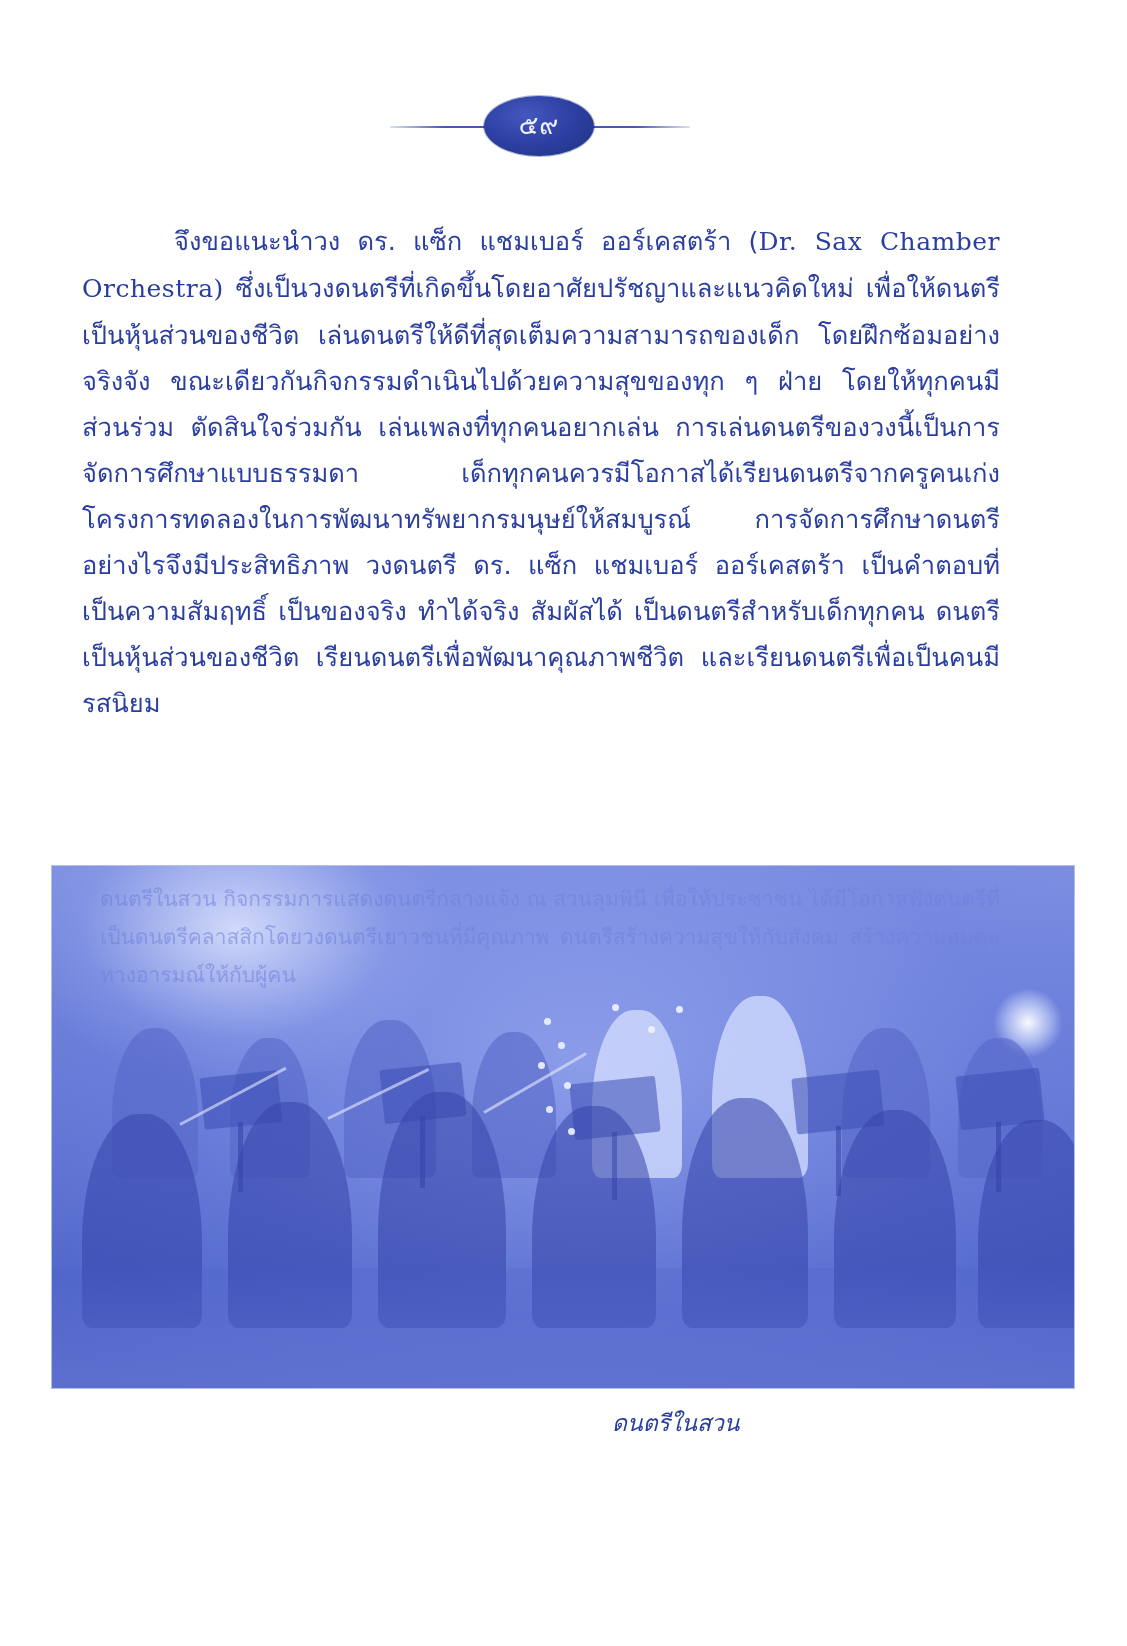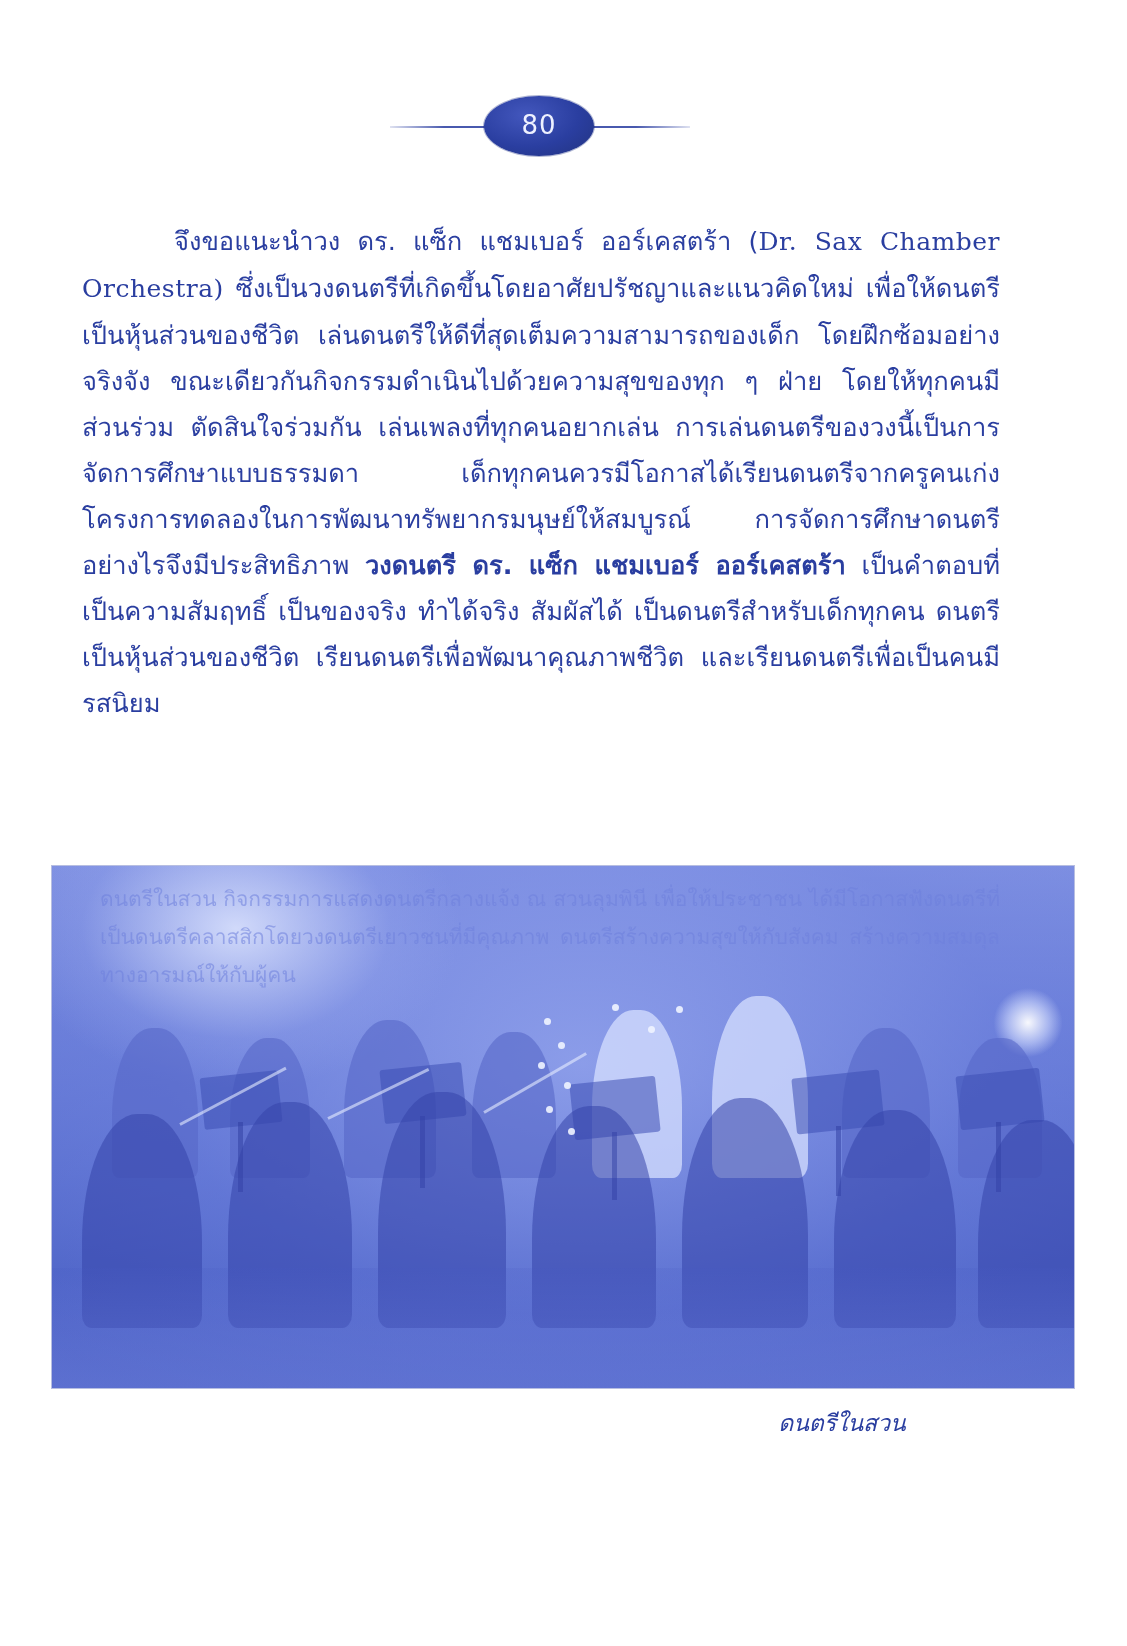--- a/index.html
+++ b/index.html
@@ -76,21 +76,21 @@
   .body-text .indent {
     display: inline-block;
     width: 92px;
   }
   .body-text .latin {
     font-family: "DejaVu Serif", serif;
     font-size: 25px;
     letter-spacing: 0.5px;
   }
   .body-text b {
-    font-weight: bold;
+    font-weight: normal;
   }
 
   
   .photo {
     position: absolute;
     left: 52px;
     top: 866px;
     width: 1022px;
     height: 522px;
     overflow: hidden;
@@ -168,37 +168,37 @@
     border-radius: 50%;
     background: rgba(240,244,255,0.9);
   }
 
   
   .caption {
     position: absolute;
     right: 55px;
     top: 1404px;
     width: 460px;
-    text-align: center;
+    text-align: left;
     color: #2a3ea0;
     font-family: "DejaVu Sans", sans-serif;
     font-style: italic;
     font-size: 23px;
     line-height: 38px;
   }
 </style>
 </head>
 <body>
 
 <div class="page">
 
   <div class="folio">
     <div class="folio-rule"></div>
     <div class="folio-badge">
-      <span class="folio-num">80</span>
+      <span class="folio-num">๕๙</span>
     </div>
   </div>
 
   <div class="body-text">
     <span class="indent"></span><span>จึงขอแนะนำวง ดร. แซ็ก แชมเบอร์ ออร์เคสตร้า (</span><span class="latin">Dr. Sax Chamber Orchestra)</span><span> ซึ่งเป็นวงดนตรีที่เกิดขึ้นโดยอาศัยปรัชญาและแนวคิดใหม่ เพื่อให้ดนตรีเป็นหุ้นส่วนของชีวิต เล่นดนตรีให้ดีที่สุดเต็มความสามารถของเด็ก โดยฝึกซ้อมอย่างจริงจัง ขณะเดียวกันกิจกรรมดำเนินไปด้วยความสุขของทุก ๆ ฝ่าย โดยให้ทุกคนมีส่วนร่วม ตัดสินใจร่วมกัน เล่นเพลงที่ทุกคนอยากเล่น การเล่นดนตรีของวงนี้เป็นการจัดการศึกษาแบบธรรมดา เด็กทุกคนควรมีโอกาสได้เรียนดนตรีจากครูคนเก่ง โครงการทดลองในการพัฒนาทรัพยากรมนุษย์ให้สมบูรณ์ การจัดการศึกษาดนตรีอย่างไรจึงมีประสิทธิภาพ </span><b>วงดนตรี ดร. แซ็ก แชมเบอร์ ออร์เคสตร้า</b><span> เป็นคำตอบที่เป็นความสัมฤทธิ์ เป็นของจริง ทำได้จริง สัมผัสได้ เป็นดนตรีสำหรับเด็กทุกคน ดนตรีเป็นหุ้นส่วนของชีวิต เรียนดนตรีเพื่อพัฒนาคุณภาพชีวิต และเรียนดนตรีเพื่อเป็นคนมีรสนิยม</span>
   </div>
 
   <div class="photo">
     <div class="photo-base"></div>
 

